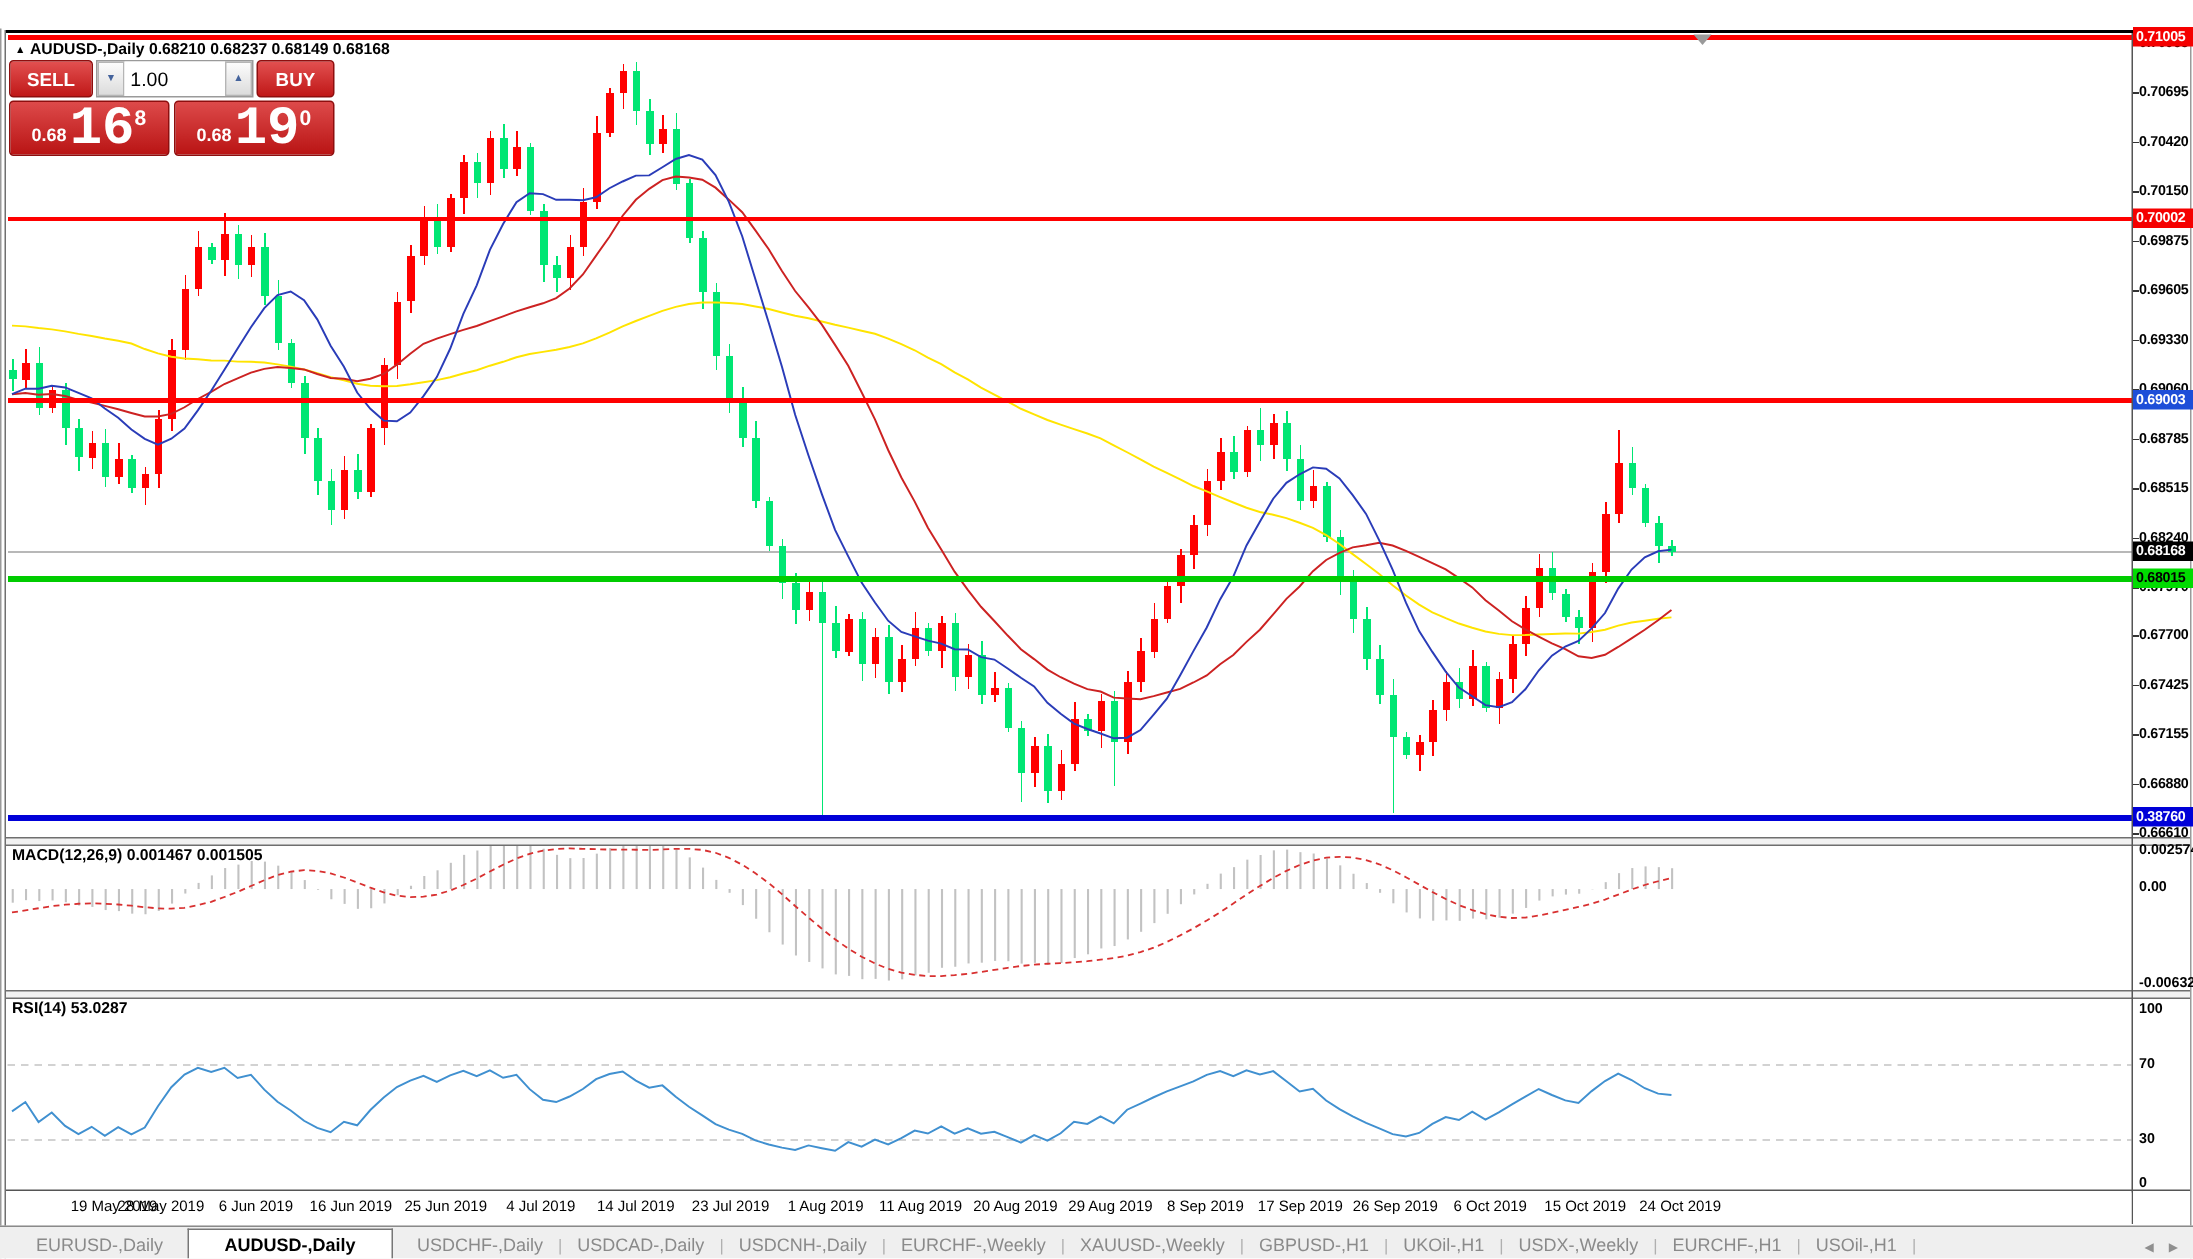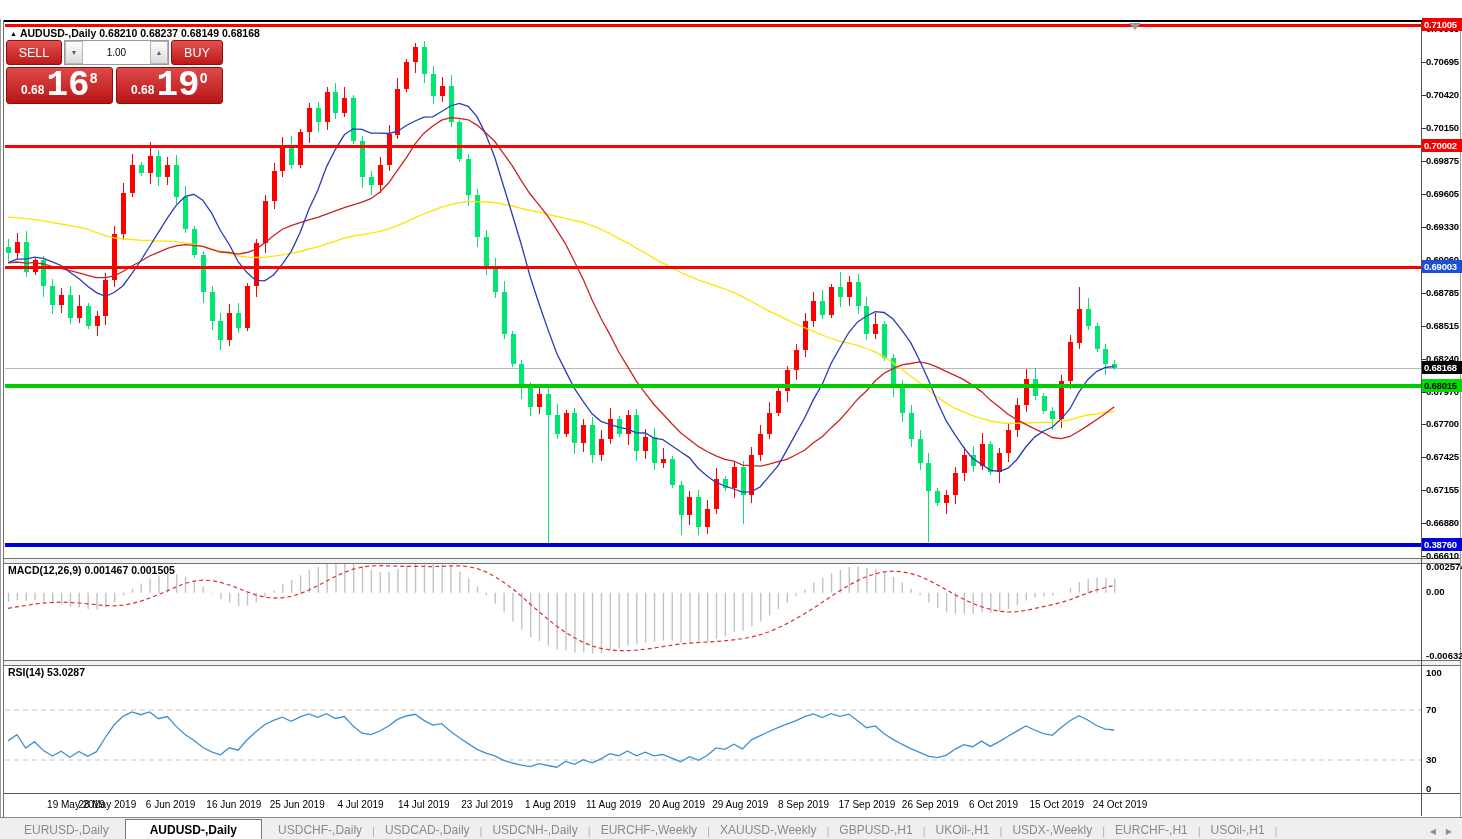--- a/index.html
+++ b/index.html
@@ -42,27 +42,27 @@
           border-top:1px solid #8a8a8a;display:flex;align-items:flex-end;}
   .tab{font-size:12px;color:#8a8a8a;padding:3px 10px 3px 10px;white-space:nowrap;cursor:default;}
   .tab.active{background:#fff;color:#000;border:1px solid #777;border-bottom:none;font-weight:600;
               padding:3px 24px;margin-bottom:0;box-shadow:0 -1px 0 #fff inset;}
   .tab-sep{color:#b0b0b0;font-size:11px;padding-bottom:3px;}
   #tab-arrows{margin-left:auto;display:flex;gap:10px;padding:0 10px 4px 0;color:#8f8f8f;font-size:8px;}
   
   #trade-panel{position:absolute;left:6px;top:40px;width:217px;}
   #tp-row1{display:flex;height:25px;}
   .tp-btn{background:linear-gradient(#e25050,#c01818);border:1px solid #8e0e0e;border-radius:3px;
-          color:#fff;font-size:12.5px;font-weight:400;display:flex;align-items:center;justify-content:center;cursor:default;}
+          color:#fff;font-size:12.5px;font-weight:700;display:flex;align-items:center;justify-content:center;cursor:default;}
   #sell-btn{width:57px;}
   #buy-btn{width:53px;margin-left:2px;}
   #vol-group{display:flex;margin-left:2px;margin-right:0;width:103px;border:1px solid #9a9a9a;background:#fff;}
   .spin-btn{width:20px;background:linear-gradient(#fcfcfc,#dcdcdc);border:1px solid #b5b5b5;
             color:#44639c;font-size:7px;display:flex;align-items:center;justify-content:center;cursor:default;}
-  #vol-input{width:59px;border:none;outline:none;font-size:10px;text-align:center;padding:0 4px;
+  #vol-input{width:59px;border:none;outline:none;font-size:13px;text-align:left;padding:0 4px;
              font-family:"Liberation Sans",sans-serif;color:#000;}
   #tp-row2{display:flex;margin-top:2px;height:37px;}
   .tp-price{background:linear-gradient(#dd4a4a,#b91414);border:1px solid #8e0e0e;border-radius:3px;
             color:#fff;display:flex;align-items:center;justify-content:center;}
   #sell-price{width:105px;}
   #buy-price{width:106px;margin-left:3px;}
   .pp-small{font-size:12px;font-weight:700;margin-right:2px;margin-top:8px;}
   .pp-big{font-size:36px;font-weight:700;line-height:33px;font-family:Liberation Mono, monospace;}
   .pp-sup{font-size:14px;font-weight:700;align-self:flex-start;margin-top:2px;}
   #chart-svg{position:absolute;left:0;top:0;}

